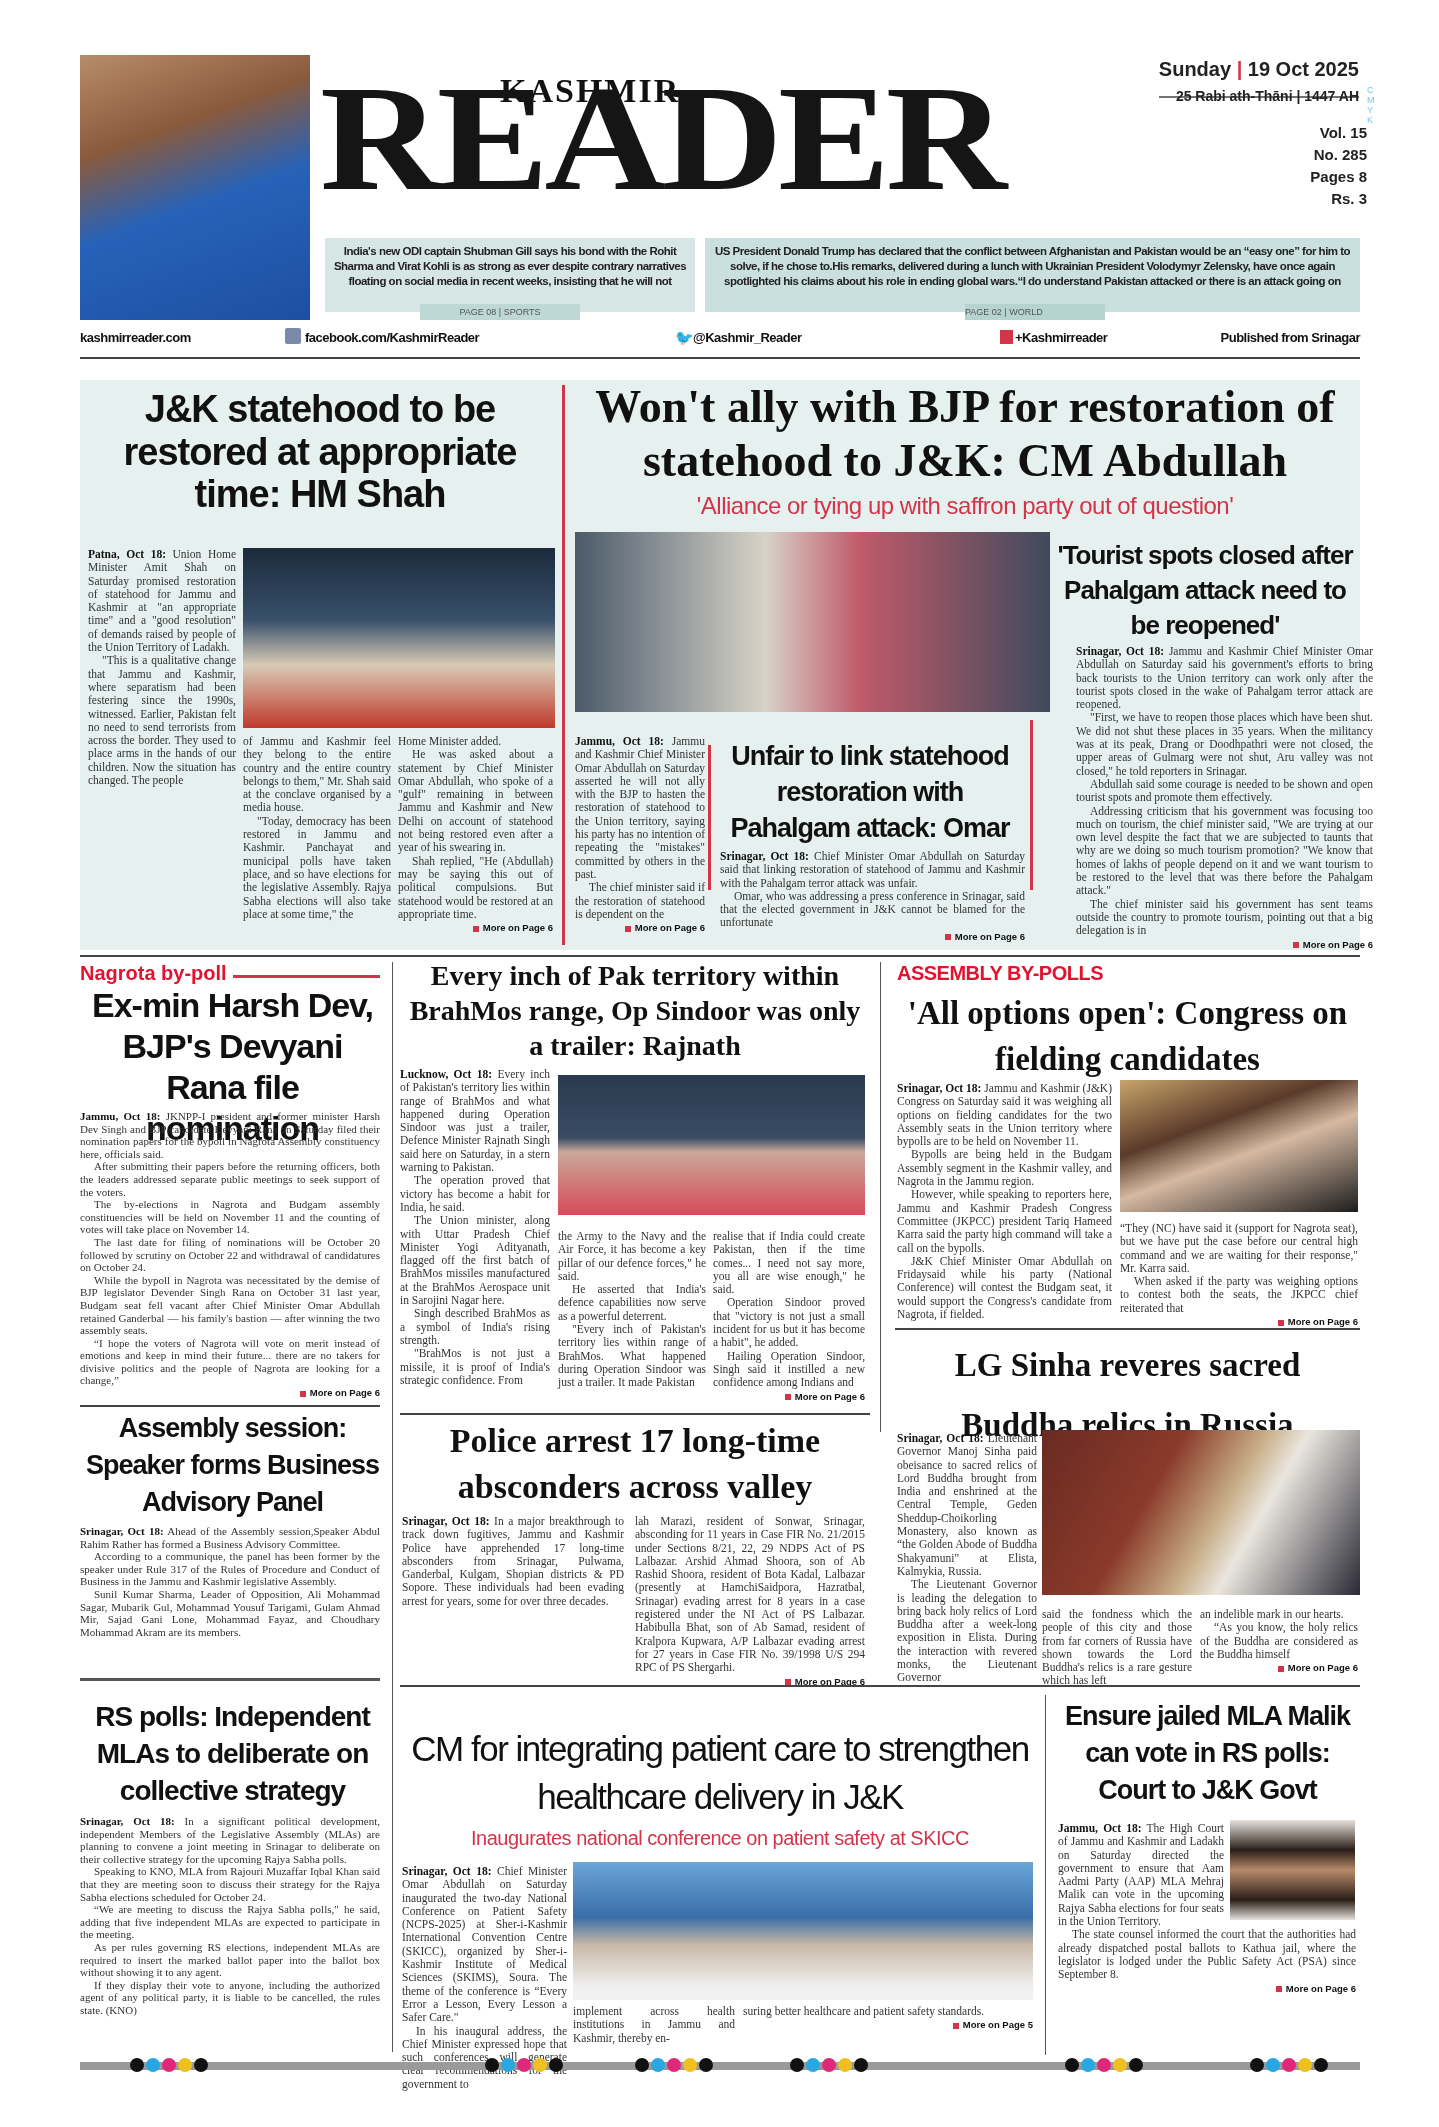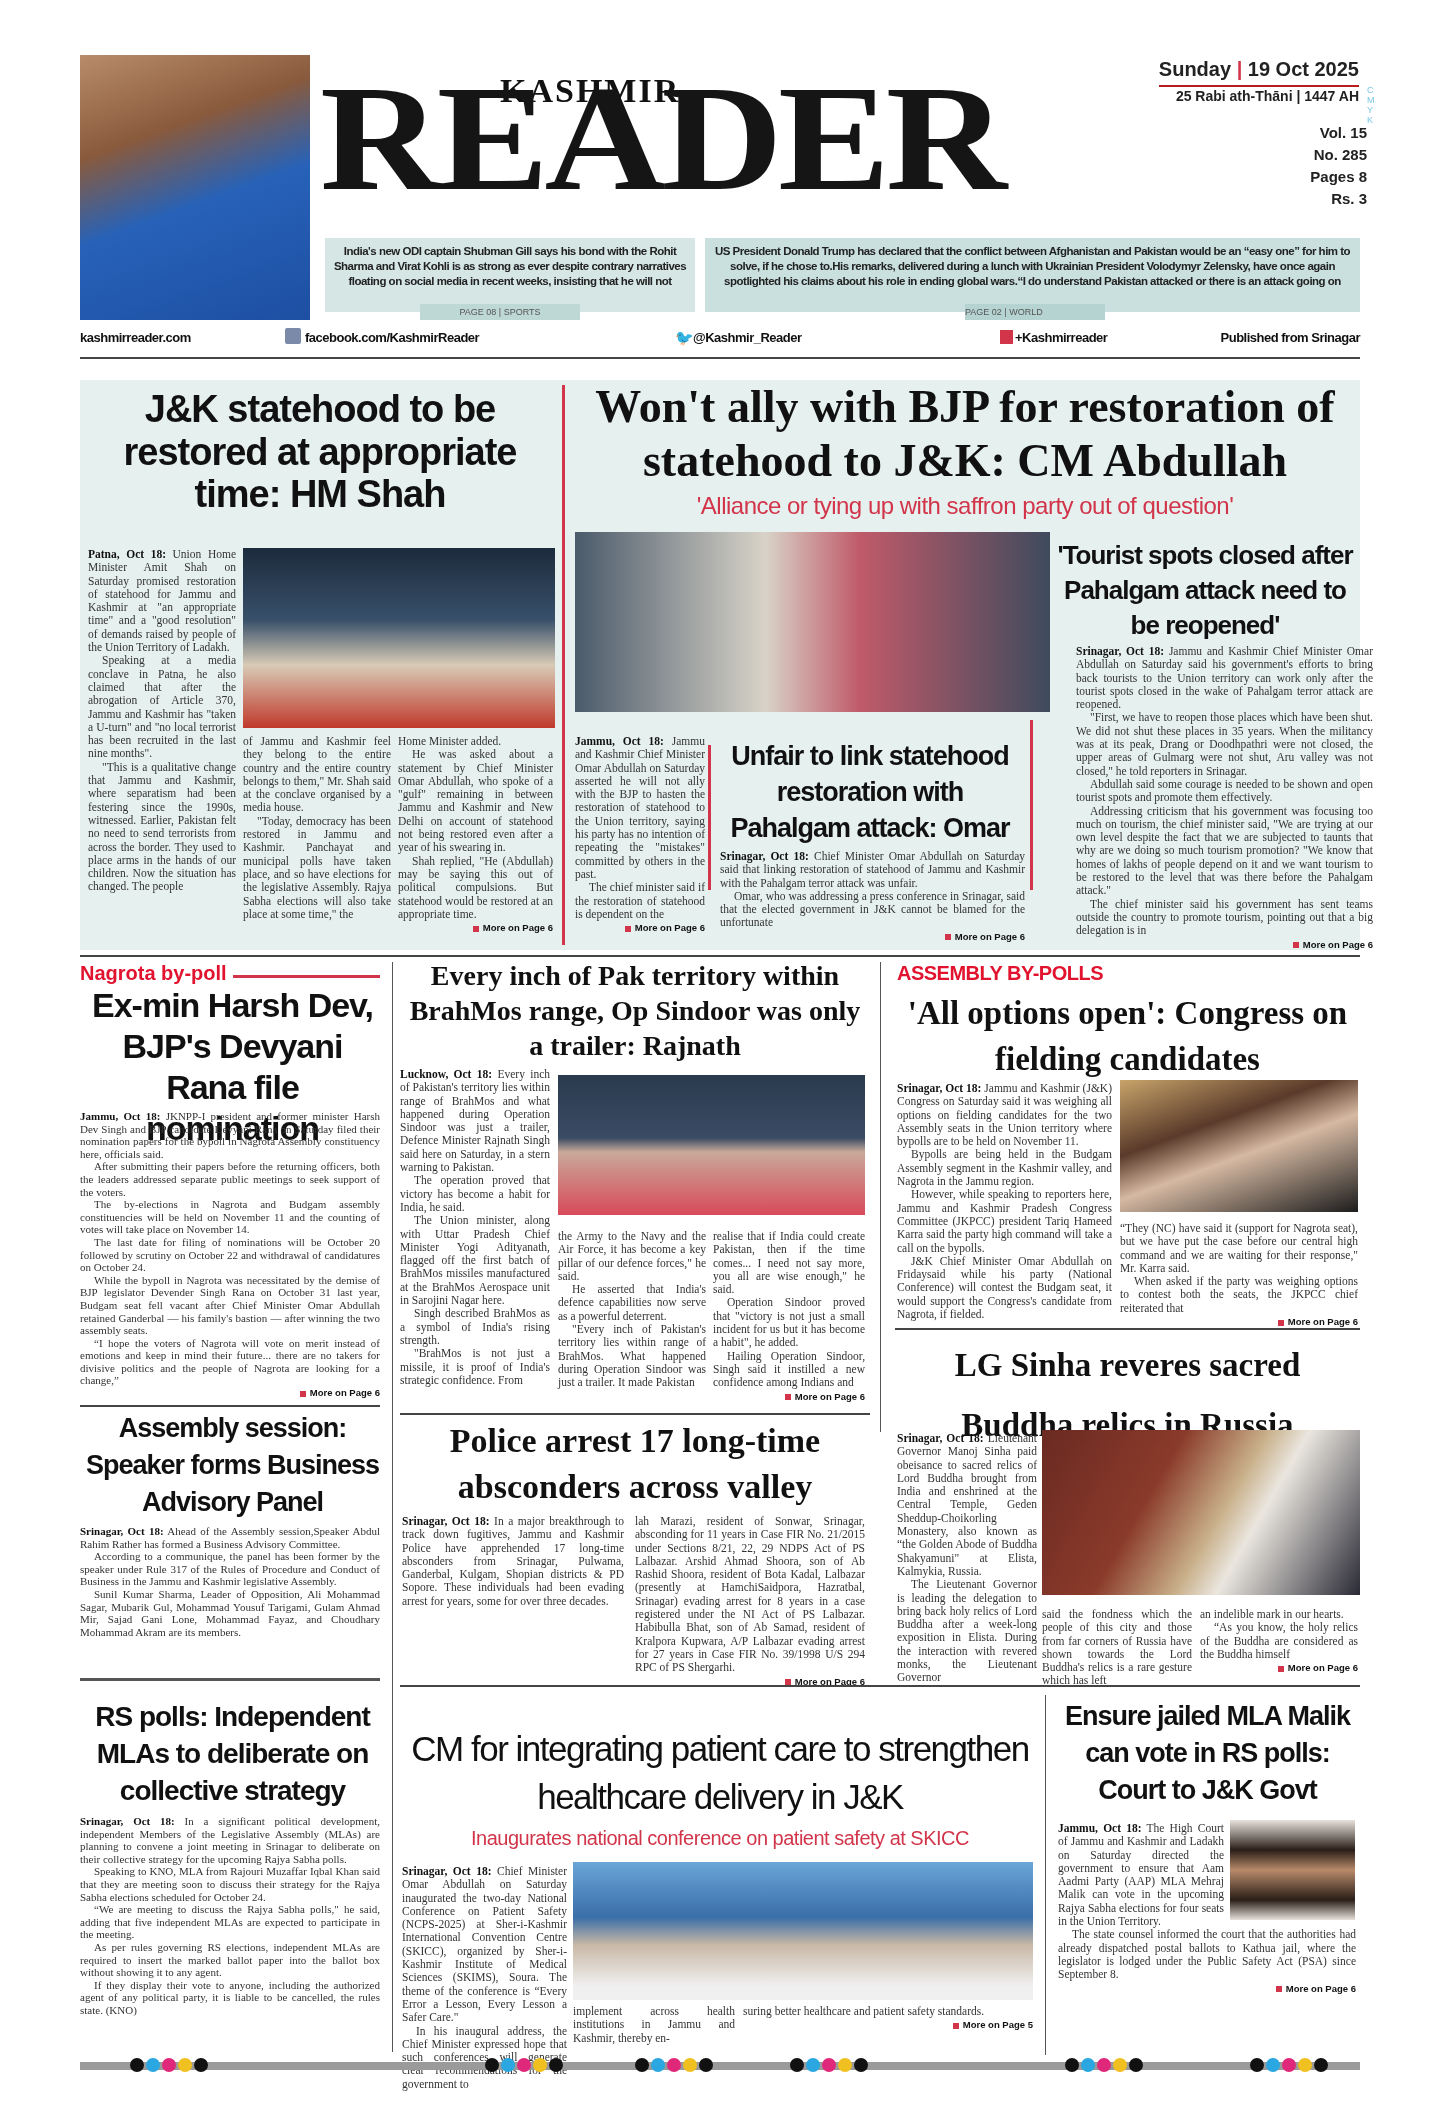--- a/index.html
+++ b/index.html
@@ -21,21 +21,21 @@
 .tinted{background:#e6f0ef}
 .kicker{font-family:"Liberation Sans",sans-serif;font-weight:bold;color:#e1132f;font-size:22px}
 </style>
 </head>
 <body>
 
 <div class="abs photo" style="left:80px;top:55px;width:230px;height:265px;background:linear-gradient(160deg,#b88c6a 0%,#8a5a3c 30%,#2762b8 55%,#1d4fa2 100%)"></div>
 <div class="abs" style="left:500px;top:72px;font-family:'Liberation Serif',serif;font-weight:bold;font-size:34px;letter-spacing:2px;color:#111">KASHMIR</div>
 <div class="abs" style="left:320px;top:58px;font-family:'Liberation Serif',serif;font-weight:bold;font-size:150px;line-height:160px;letter-spacing:-4px;color:#151515;transform:scaleX(1.12);transform-origin:left">READER</div>
 
-<div class="abs sans" style="right:80px;top:58px;font-weight:bold;font-size:20px;color:#222;border-bottom:2px solid #b91c1c;padding-bottom:4px">
+<div class="abs sans" style="right:80px;top:58px;font-weight:bold;font-size:20px;color:#222;border-bottom:2px solid #737373;padding-bottom:15px">
   <span>Sunday</span>
   <span style="color:#d2354a;font-weight:bold"> | </span>
   <span>19 Oct 2025</span>
 </div>
 <div class="abs sans" style="right:80px;top:88px;font-weight:bold;font-size:14px;color:#222">25 Rabi ath-Thāni | 1447 AH</div>
 <div class="abs sans" style="right:62px;top:85px;font-size:9px;line-height:10px;width:10px;word-break:break-all;color:#7bc6e6">CMYK</div>
 <div class="abs sans" style="right:72px;top:122px;text-align:right;font-weight:bold;font-size:15px;line-height:22px;color:#222">
   <div>Vol. 15</div>
   <div>No. 285</div>
   <div>Pages 8</div>
@@ -62,21 +62,20 @@
   <span class="abs" style="right:0">Published from Srinagar</span>
 </div>
 <div class="abs rule" style="left:80px;top:357px;width:1280px"></div>
 
 <div class="abs tinted" style="left:80px;top:380px;width:1280px;height:570px"></div>
 
 <div class="abs hl" style="left:85px;top:388px;width:470px;font-size:38px;letter-spacing:-1px">J&amp;K statehood to be restored at appropriate time: HM Shah</div>
 <div class="abs photo" style="left:243px;top:548px;width:312px;height:180px;background:linear-gradient(180deg,#1c2b3c 0%,#38506a 40%,#d8cbb6 65%,#c0392b 100%)"></div>
 <div class="abs body" style="left:88px;top:548px;width:148px">
   <p><span class="dl">Patna, Oct 18:</span> <span>Union Home Minister Amit Shah on Saturday promised restoration of statehood for Jammu and Kashmir at "an appropriate time" and a "good resolution" of demands raised by people of the Union Territory of Ladakh.</span></p>
-  <p>Speaking at a media conclave in Patna, he also claimed that after the abrogation of Article 370, Jammu and Kashmir has "taken a U-turn" and "no local terrorist has been recruited in the last nine months".</p>
   <p>"This is a qualitative change that Jammu and Kashmir, where separatism had been festering since the 1990s, witnessed. Earlier, Pakistan felt no need to send terrorists from across the border. They used to place arms in the hands of our children. Now the situation has changed. The people</p>
 </div>
 <div class="abs body" style="left:243px;top:735px;width:148px">
   <p>of Jammu and Kashmir feel they belong to the entire country and the entire country belongs to them," Mr. Shah said at the conclave organised by a media house.</p>
   <p>"Today, democracy has been restored in Jammu and Kashmir. Panchayat and municipal polls have taken place, and so have elections for the legislative Assembly. Rajya Sabha elections will also take place at some time," the</p>
 </div>
 <div class="abs body" style="left:398px;top:735px;width:155px">
   <p>Home Minister added.</p>
   <p>He was asked about a statement by Chief Minister Omar Abdullah, who spoke of a "gulf" remaining in between Jammu and Kashmir and New Delhi on account of statehood not being restored even after a year of his swearing in.</p>
   <p>Shah replied, "He (Abdullah) may be saying this out of political compulsions. But statehood would be restored at an appropriate time.</p>

